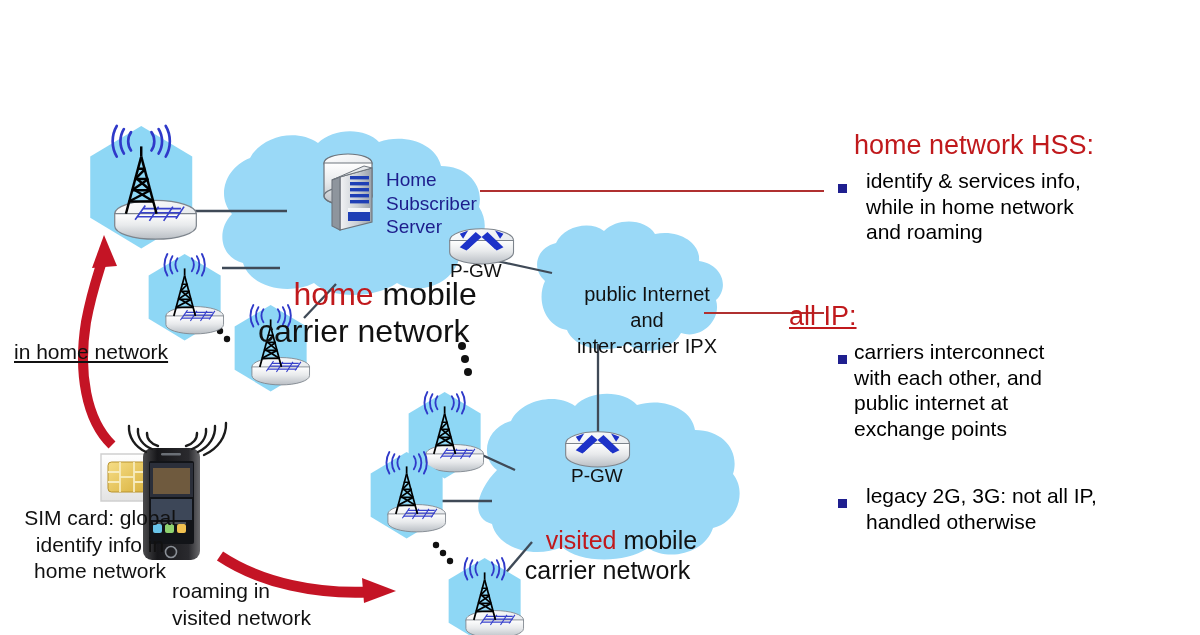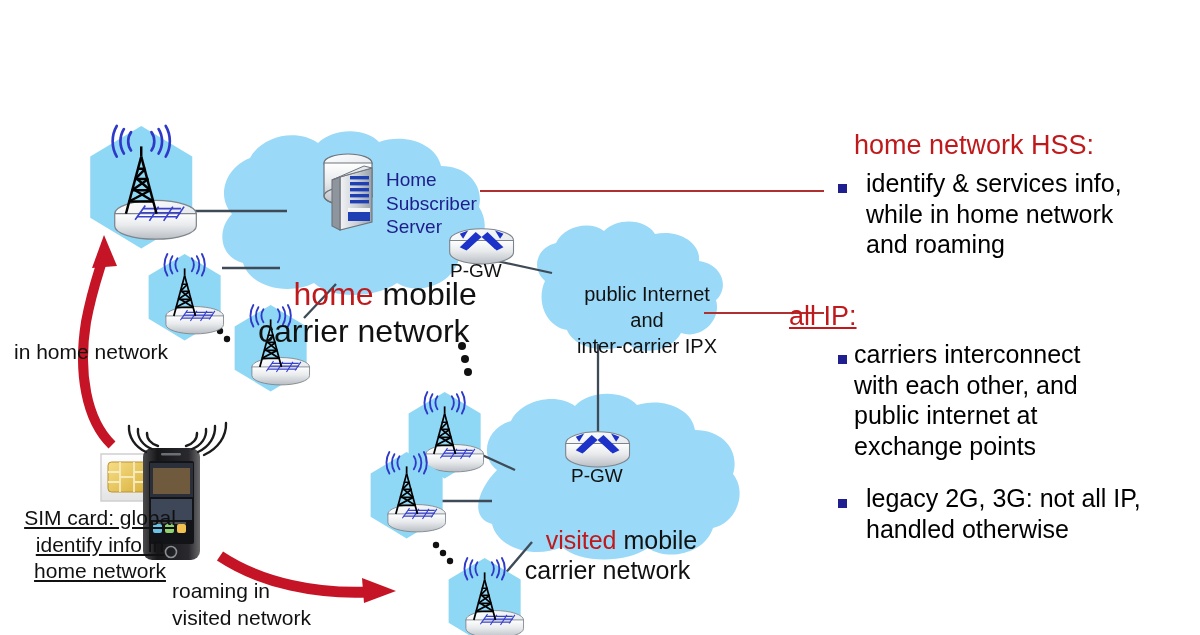--- a/index.html
+++ b/index.html
@@ -43,21 +43,21 @@
   
   .ann-head {
     color: #c0191c;
     font-size: 27px;
   }
   #ann-hss-head { left: 829px; top: 130px; margin-left: 25px; }
   #ann-allip-head { left: 789px; top: 301px; text-decoration: underline; }
 
   .bullet-block {
     position: absolute;
-    font-size: 25px;
+    font-size: 21px;
     color: #000000;
     line-height: 1.22;
     white-space: pre-line;
   }
   #bul-hss { left: 866px; top: 168px; width: 310px; }
   #bul-ip1 { left: 854px; top: 339px; width: 300px; }
   #bul-ip2 { left: 866px; top: 483px; width: 310px; }
 
   .sqbullet {
     position: absolute;
@@ -121,31 +121,31 @@
     line-height: 1.2;
   }
   #lbl-visited-net .red { color: #c0191c; }
   #lbl-visited-net .blk { color: #111111; }
 
   #lbl-in-home {
     left: 14px;
     top: 340px;
     font-size: 21px;
     color: #111111;
+    text-decoration: underline;
   }
   #lbl-sim {
     left: 10px;
     top: 505px;
     font-size: 21px;
     color: #111111;
     width: 180px;
     text-align: center;
     line-height: 1.27;
     white-space: pre-line;
-    text-decoration: underline;
   }
   #lbl-roaming {
     left: 172px;
     top: 578px;
     font-size: 21px;
     color: #111111;
     width: 170px;
     text-align: left;
     line-height: 1.27;
     white-space: pre-line;

